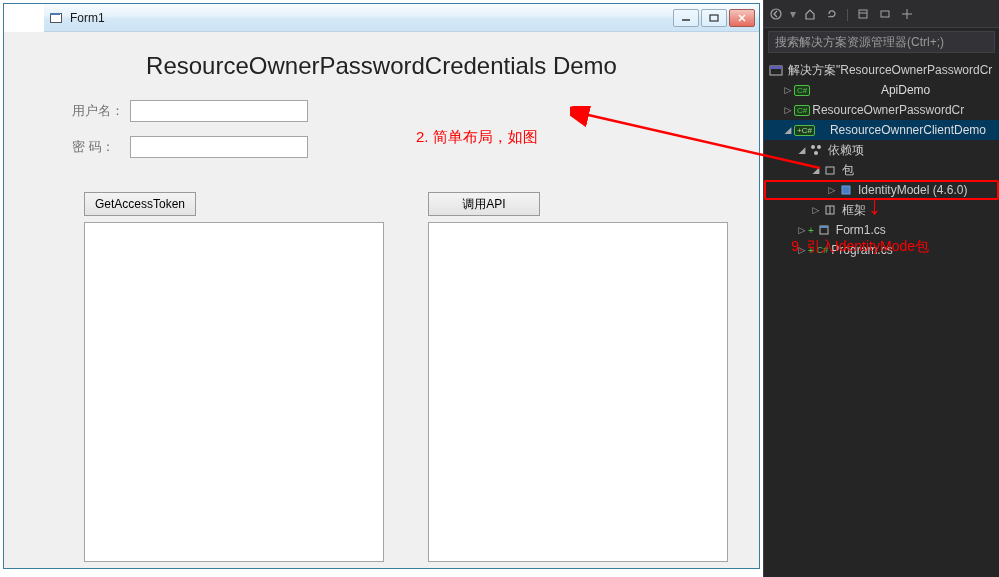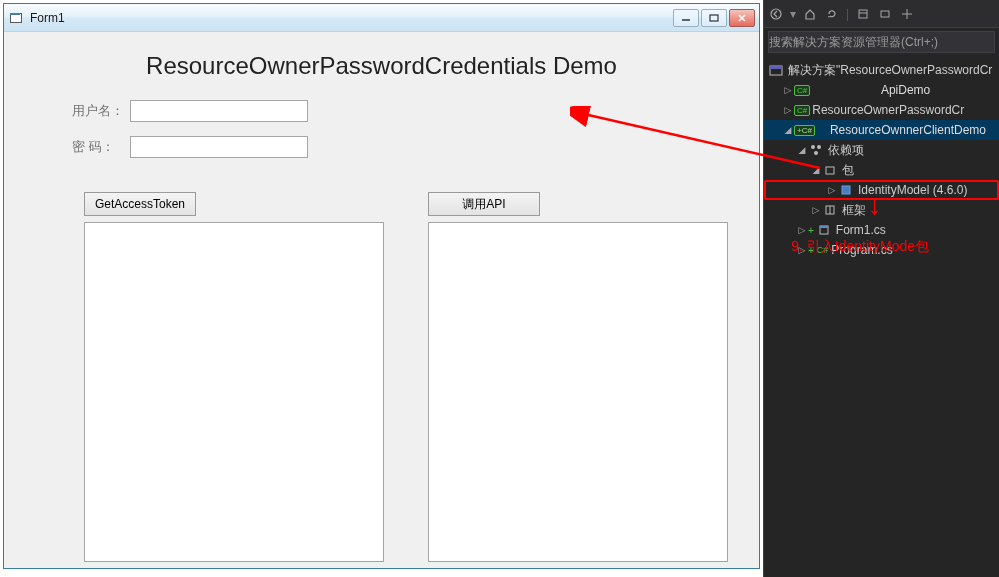--- a/index.html
+++ b/index.html
@@ -25,20 +25,21 @@
       display: flex;
       flex-direction: column;
     }
     .winform-titlebar {
       height: 28px;
       background: linear-gradient(#f7fcff, #e5f1fa 45%, #d4e8f6 55%, #cde4f5);
       border-bottom: 1px solid #bcd3e6;
       display: flex;
       align-items: center;
       padding: 0 4px;
+      margin-left: 40px;
     }
     .winform-icon {
       width: 16px;
       height: 16px;
       margin-right: 6px;
       position: relative;
     }
     .winform-icon::before {
       content: '';
       position: absolute;
@@ -193,21 +194,21 @@
       justify-content: center;
       opacity: 0.85;
     }
     .vs-searchbox {
       height: 22px;
       margin: 3px 4px;
       background: #333337;
       border: 1px solid #3f3f46;
       display: flex;
       align-items: center;
-      padding: 0 0;
+      padding: 0 6px;
       color: #999;
     }
     .vs-tree {
       padding: 4px 0;
     }
     .tree-item {
       display: flex;
       align-items: center;
       height: 20px;
       padding-left: 4px;
@@ -301,20 +302,21 @@
       <input class="text-input" style="">
     </div>
     <div class="form-row">
       <span class="label">密  码：</span>
       <input class="text-input" style="">
     </div>
     <button class="wf-button btn-token">GetAccessToken</button>
     <button class="wf-button btn-api">调用API</button>
     <div class="output-box output-left"></div>
     <div class="output-box output-right"></div>
+    <div class="annotation2">2. 简单布局，如图</div>
   </div>
 </div>
 
 <svg class="arrow-svg" style="left:570px; top:106px; width:270px; height:70px;">
   <defs>
     <marker id="arrowhead" markerWidth="12" markerHeight="10" refX="2" refY="5" orient="auto">
       <polygon points="0 0, 12 5, 0 10" fill="#ff0000"></polygon>
     </marker>
   </defs>
   <line x1="250" y1="62" x2="14" y2="8" stroke="#ff0000" stroke-width="2.5" marker-end="url(#arrowhead)"></line>

